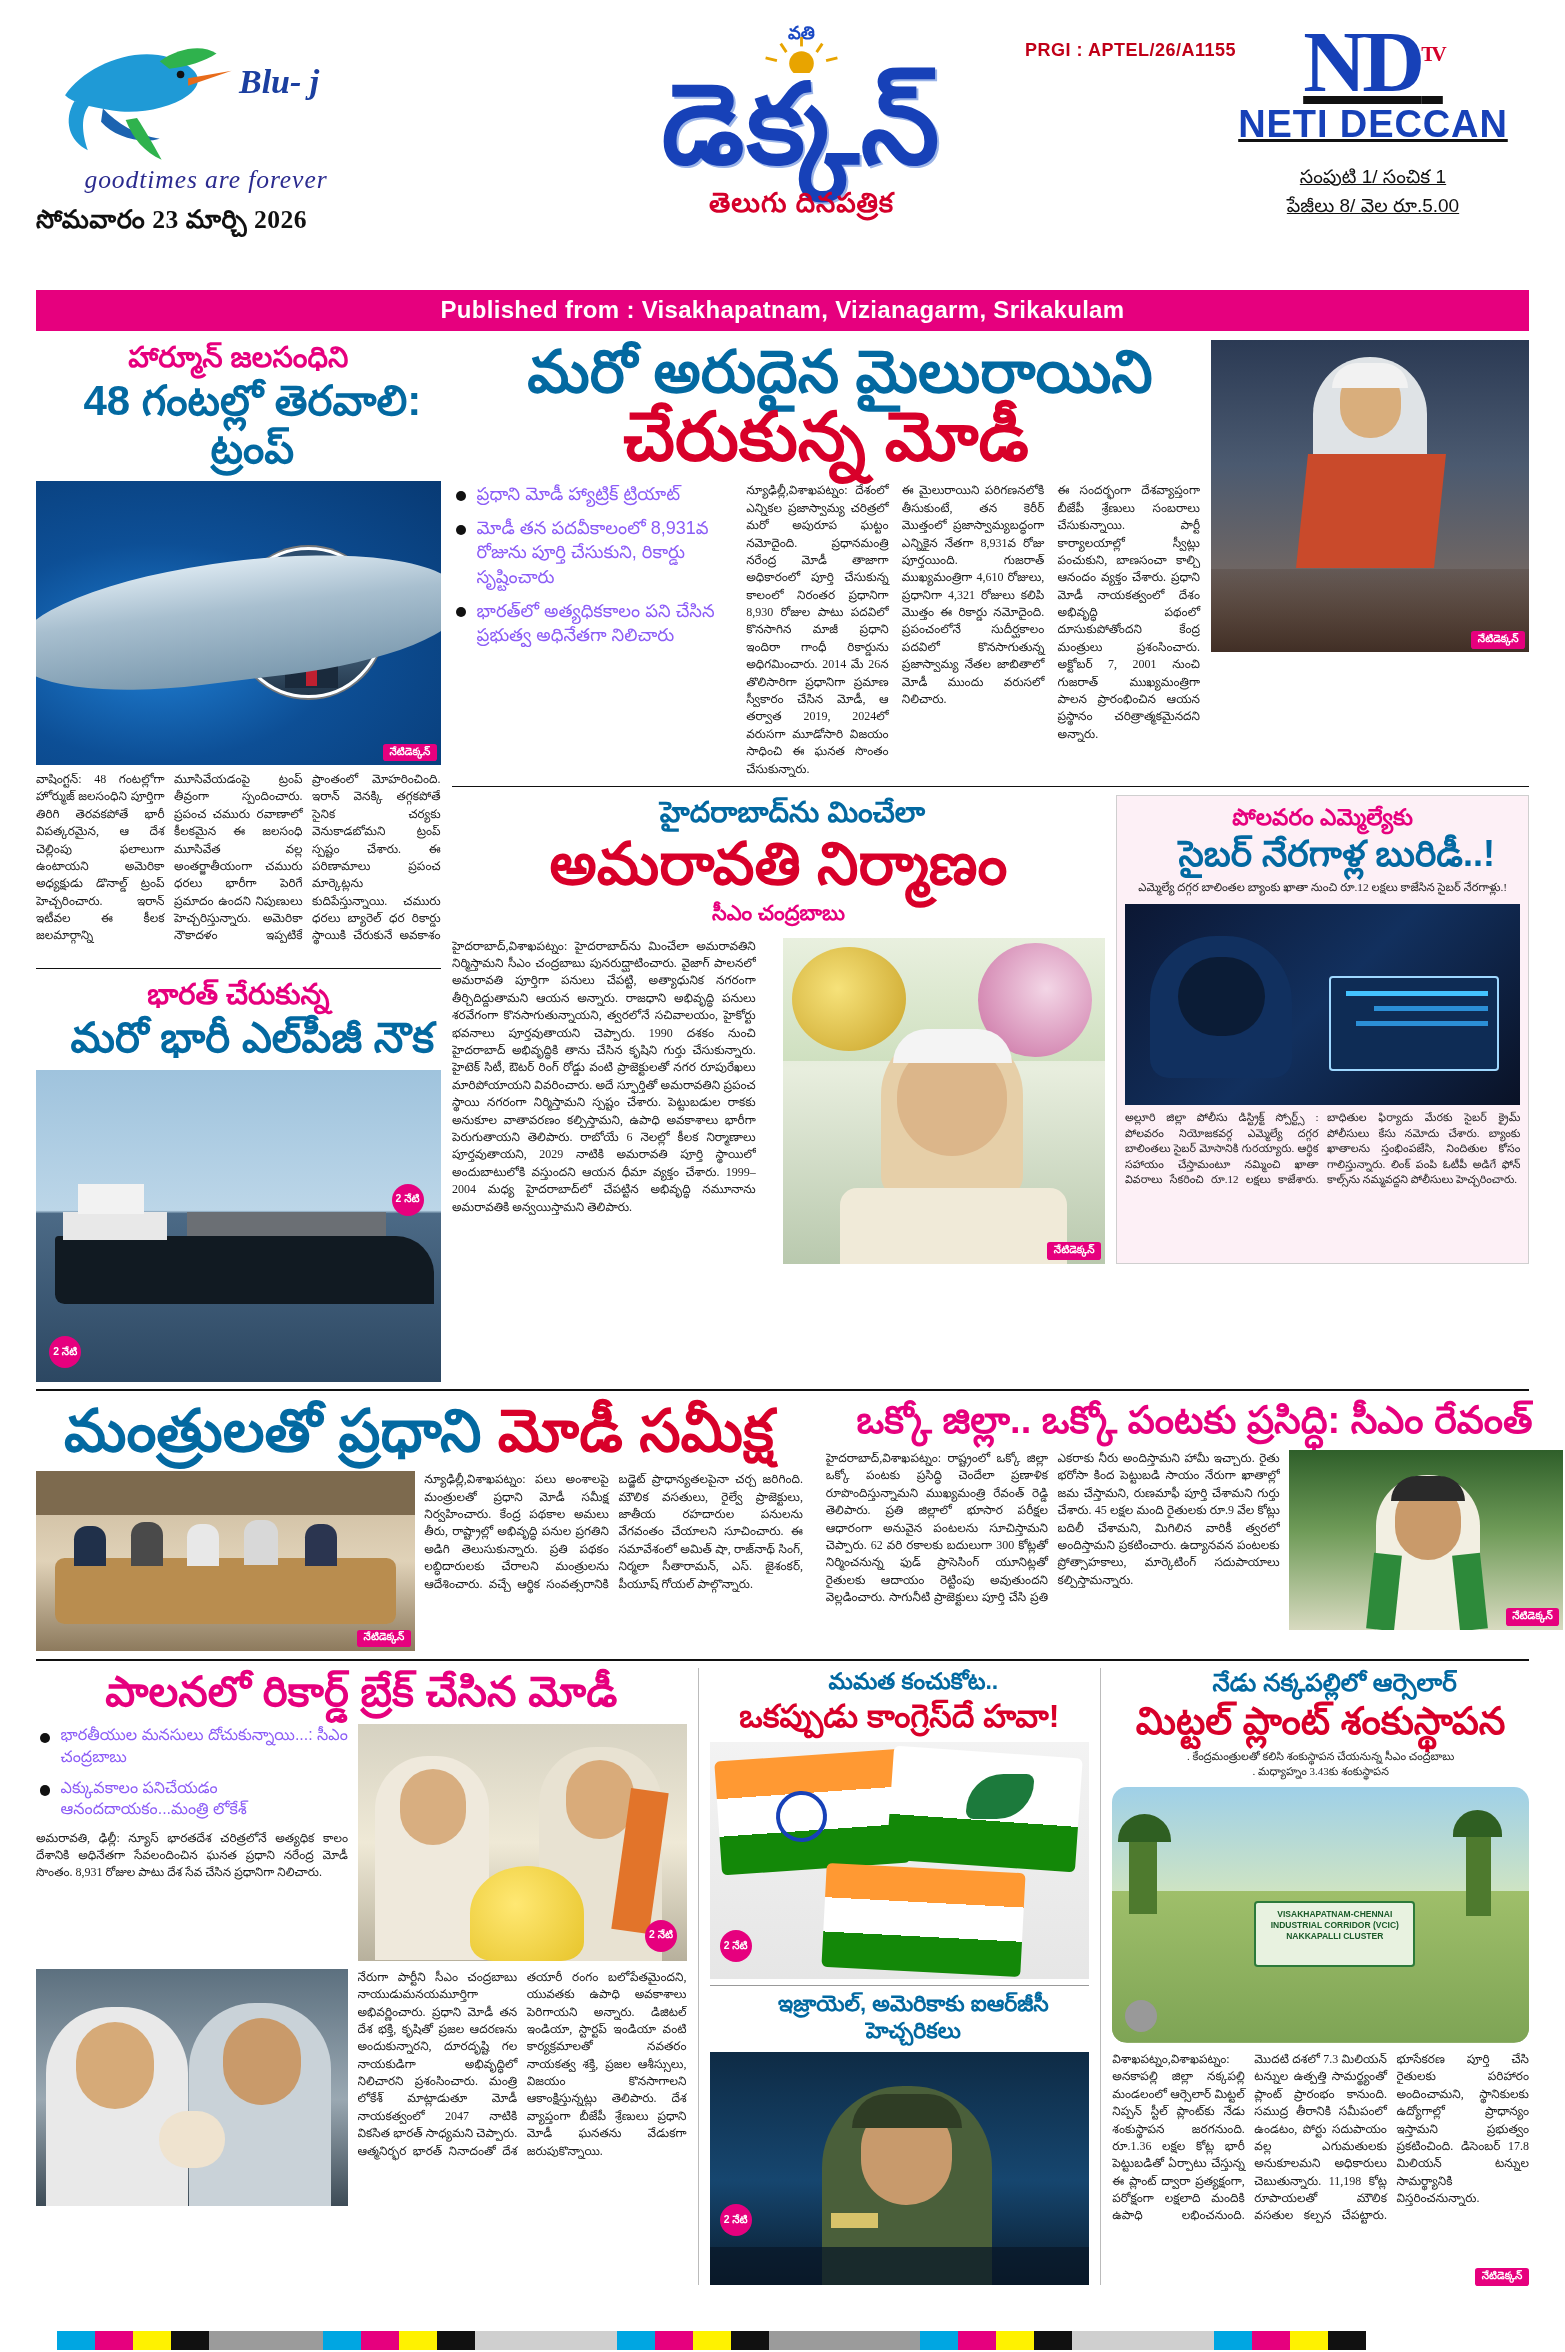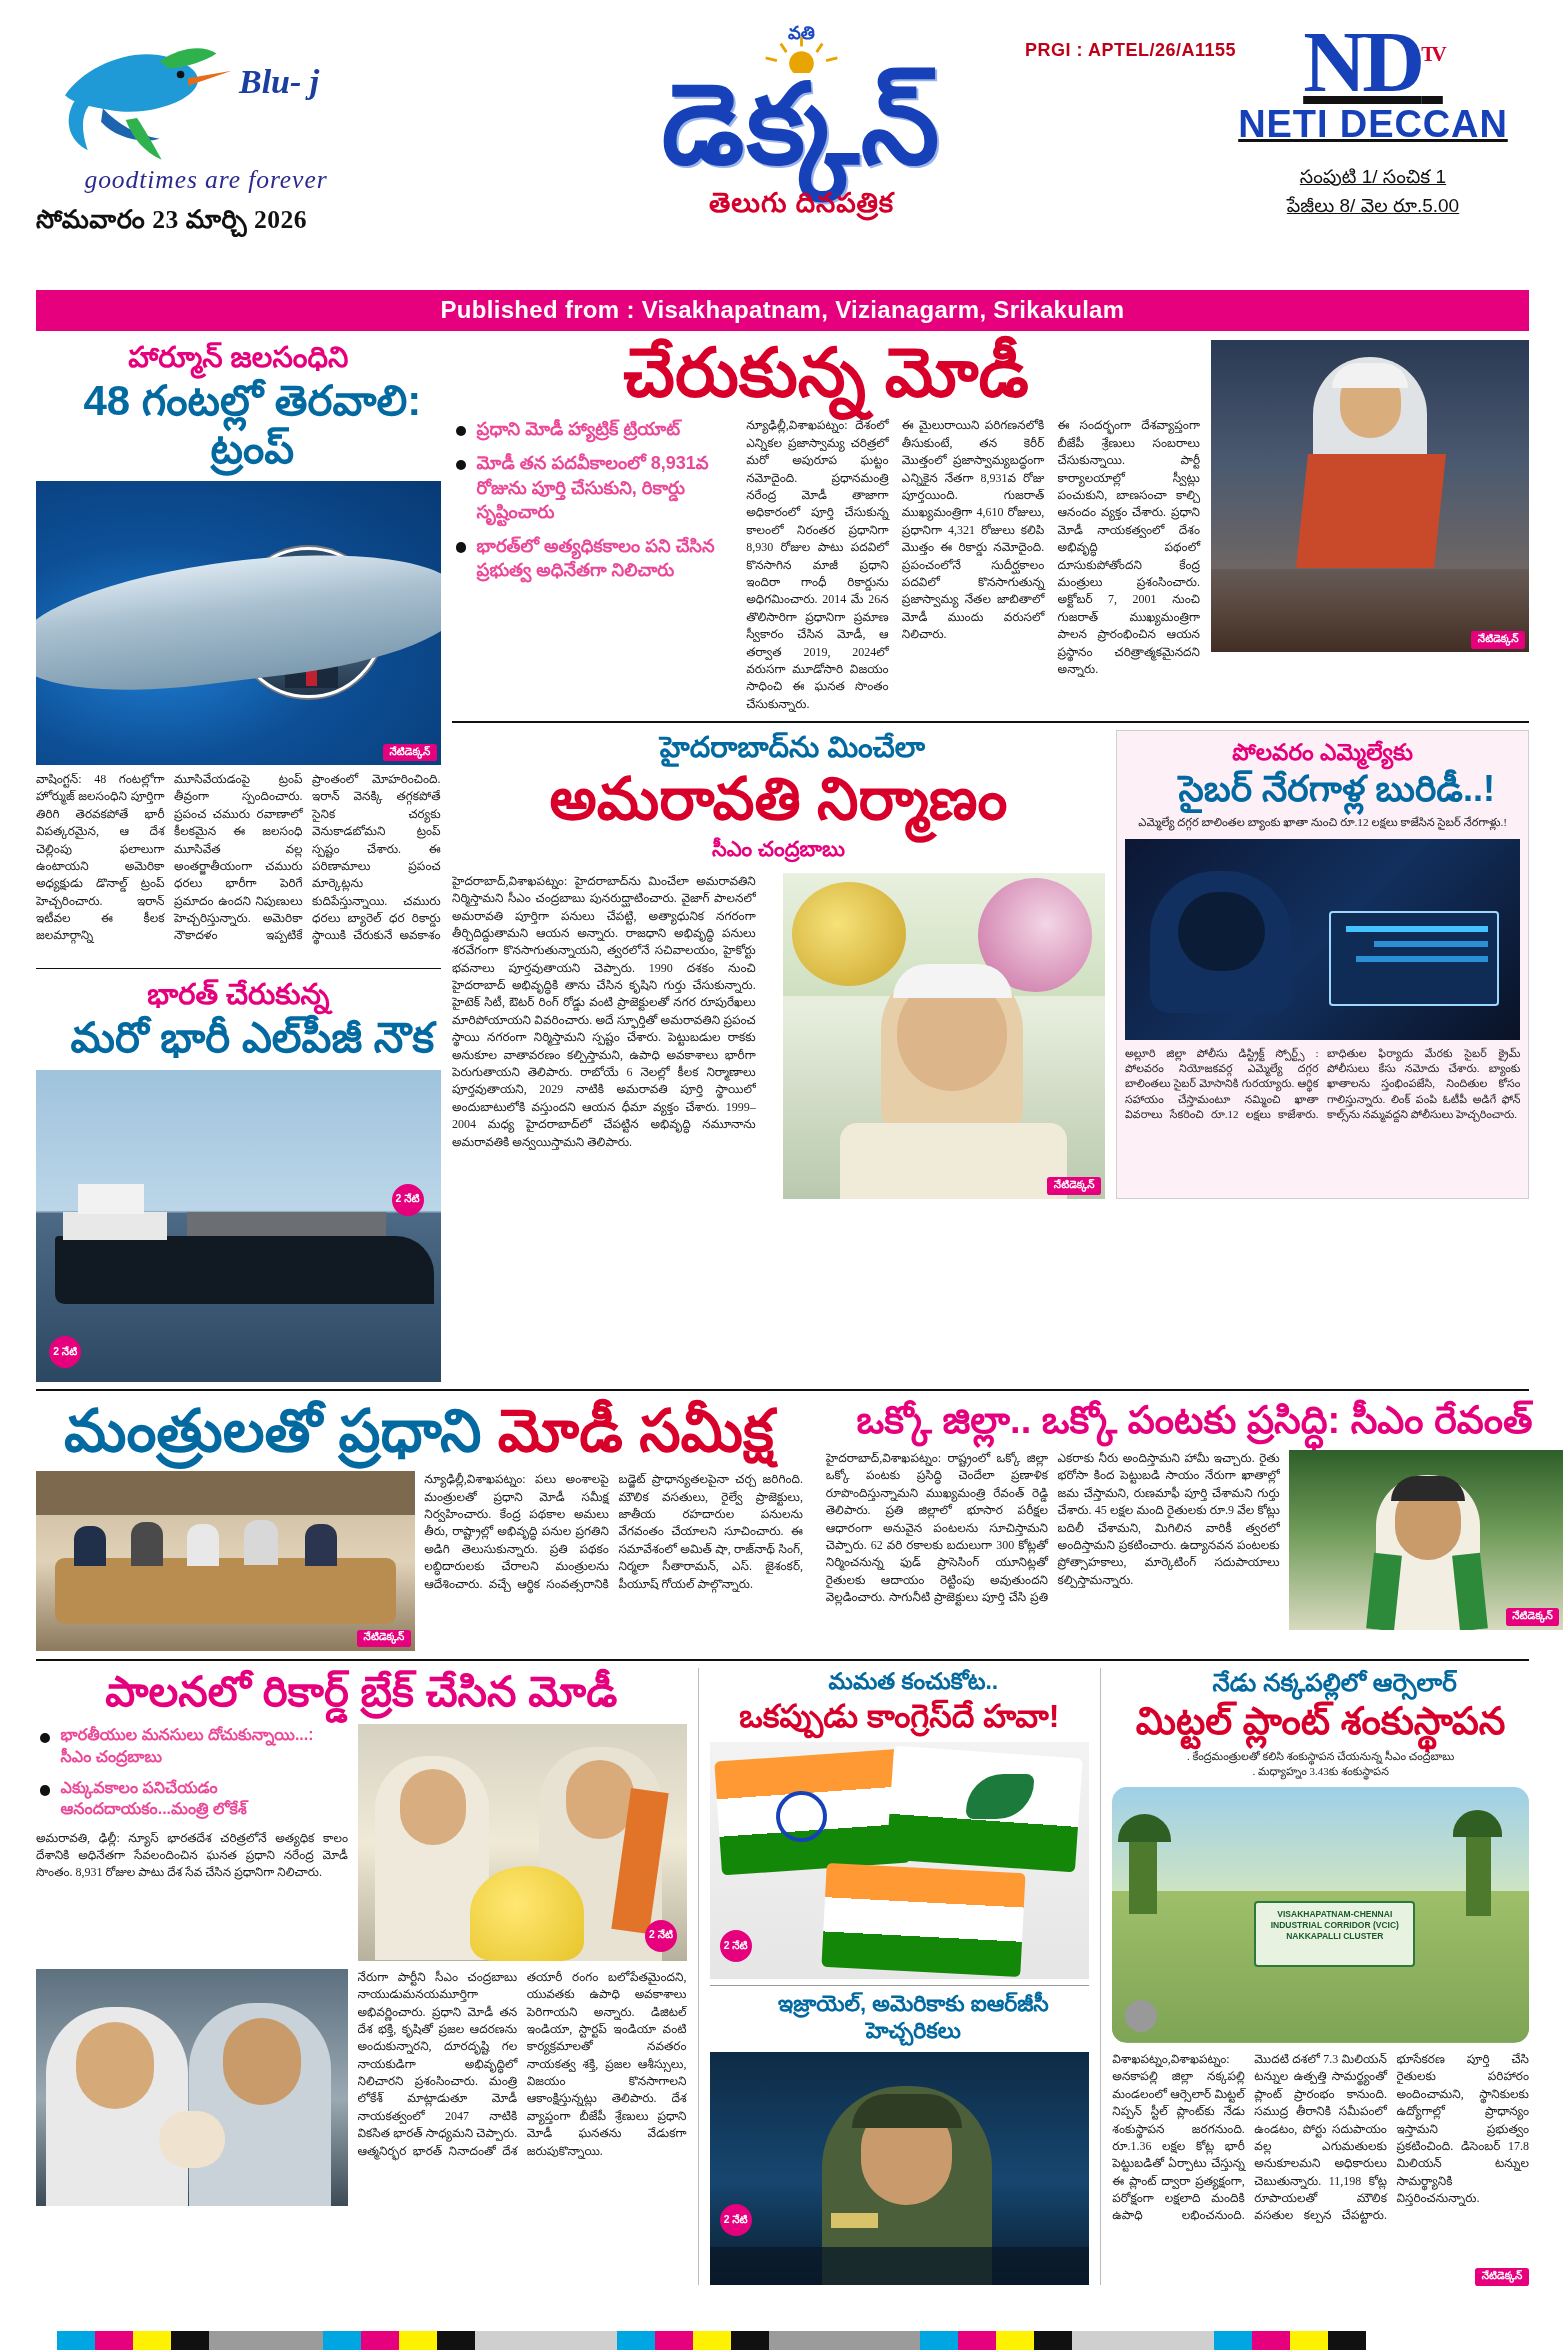--- a/index.html
+++ b/index.html
@@ -72,21 +72,21 @@
     font-size:12px; line-height:1.45; text-align:justify; color:#1b1b1b;
     font-family:"Liberation Serif", serif;
   }
   .cols2 { column-count:2; column-gap:9.5px; }
   .cols3 { column-count:3; column-gap:9.5px; }
 
   .photo { background:#7a8a9a; position:relative; overflow:hidden; }
   .cap { font-size:11px; line-height:1.4; text-align:justify; color:#222; font-family:"Liberation Serif", serif; }
 
   .bullets { list-style:none; margin:0; padding:0; }
-  .bullets li { position:relative; padding-left:24.6px; font-size:18px; line-height:1.35; margin-bottom:9.5px; font-weight:bold; color:#ec4899; }
+  .bullets li { position:relative; padding-left:24.6px; font-size:18px; line-height:1.35; margin-bottom:9.5px; font-weight:normal; color:#8b5cf6; }
   .bullets li:before { content:""; position:absolute; left:3.8px; top:8.5px; width:10.4px; height:10.4px; background:#111; border-radius:50%; }
 
   .stamp {
     position:absolute; right:3.8px; bottom:3.8px; background:#e6007e; color:#fff;
     font-size:10.4px; font-weight:bold; padding:1.9px 6.6px; border-radius:2.8px;
   }
   .badge2 {
     position:absolute; width:32px; height:32px; border-radius:50%;
     background:#e6007e; color:#fff; font-size:10.4px; font-weight:bold;
     display:flex; flex-direction:column; align-items:center; justify-content:center; line-height:1;
@@ -217,20 +217,21 @@
             </div>
           </div>
         </div>
 
       </div>
 
       <div class="col" style="width:1077px">
 
         <div class="row">
           <div class="col" style="width:748px">
+            <div class="headline-lg hl-blue">మరో అరుదైన మైలురాయిని</div>
             <div class="headline-xl hl-red" style="margin-top:-3.8px">చేరుకున్న మోడీ</div>
             <div class="row" style="margin-top:9.5px;gap:13.2px">
               <ul class="bullets" style="width:284px">
                 <li>ప్రధాని మోడీ హ్యాట్రిక్ ట్రియాట్</li>
                 <li>మోడీ తన పదవీకాలంలో 8,931వ రోజును పూర్తి చేసుకుని, రికార్డు సృష్టించారు</li>
                 <li>భారత్‌లో అత్యధికకాలం పని చేసిన ప్రభుత్వ అధినేతగా నిలిచారు</li>
               </ul>
               <div class="body-text" style="width:144px">న్యూఢిల్లీ,విశాఖపట్నం: దేశంలో ఎన్నికల ప్రజాస్వామ్య చరిత్రలో మరో అపురూప ఘట్టం నమోదైంది. ప్రధానమంత్రి నరేంద్ర మోడీ తాజాగా అధికారంలో పూర్తి చేసుకున్న కాలంలో నిరంతర ప్రధానిగా 8,930 రోజుల పాటు పదవిలో కొనసాగిన మాజీ ప్రధాని ఇందిరా గాంధీ రికార్డును అధిగమించారు. 2014 మే 26న తొలిసారిగా ప్రధానిగా ప్రమాణ స్వీకారం చేసిన మోడీ, ఆ తర్వాత 2019, 2024లో వరుసగా మూడోసారి విజయం సాధించి ఈ ఘనత సొంతం చేసుకున్నారు.</div>
               <div class="body-text" style="width:144px">ఈ మైలురాయిని పరిగణనలోకి తీసుకుంటే, తన కెరీర్ మొత్తంలో ప్రజాస్వామ్యబద్ధంగా ఎన్నికైన నేతగా 8,931వ రోజు పూర్తయింది. గుజరాత్ ముఖ్యమంత్రిగా 4,610 రోజులు, ప్రధానిగా 4,321 రోజులు కలిపి మొత్తం ఈ రికార్డు నమోదైంది. ప్రపంచంలోనే సుదీర్ఘకాలం పదవిలో కొనసాగుతున్న ప్రజాస్వామ్య నేతల జాబితాలో మోడీ ముందు వరుసలో నిలిచారు.</div>
               <div class="body-text" style="width:144px">ఈ సందర్భంగా దేశవ్యాప్తంగా బీజేపీ శ్రేణులు సంబరాలు చేసుకున్నాయి. పార్టీ కార్యాలయాల్లో స్వీట్లు పంచుకుని, బాణసంచా కాల్చి ఆనందం వ్యక్తం చేశారు. ప్రధాని మోడీ నాయకత్వంలో దేశం అభివృద్ధి పథంలో దూసుకుపోతోందని కేంద్ర మంత్రులు ప్రశంసించారు. అక్టోబర్ 7, 2001 నుంచి గుజరాత్ ముఖ్యమంత్రిగా పాలన ప్రారంభించిన ఆయన ప్రస్థానం చరిత్రాత్మకమైనదని అన్నారు.</div>

